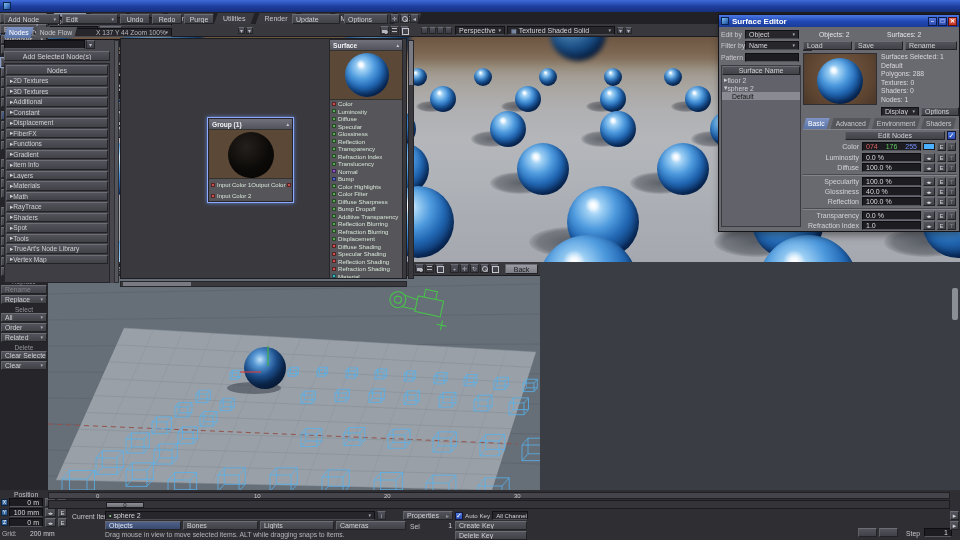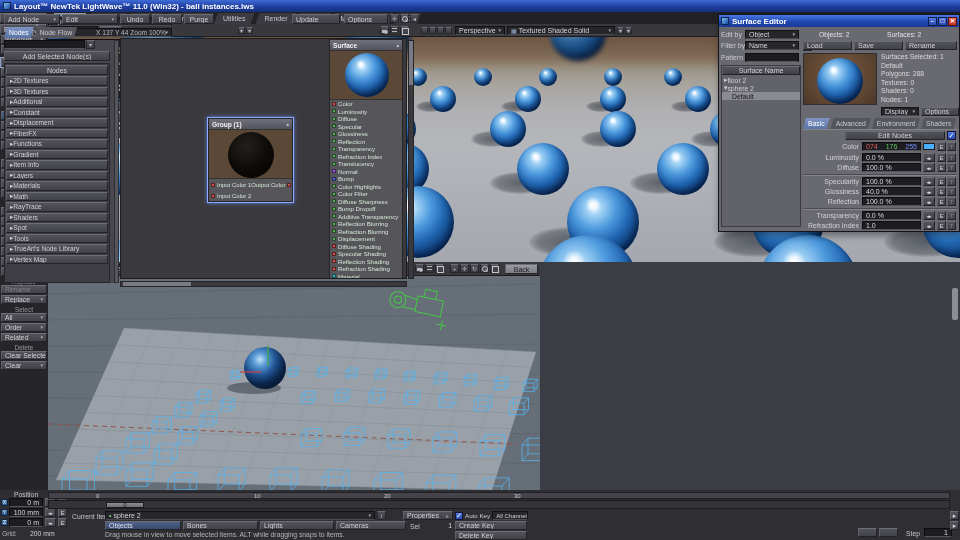--- a/index.html
+++ b/index.html
@@ -113,21 +113,20 @@
   border:1px solid #1e1e22;display:flex;align-items:center;justify-content:center;font-size:6px;color:#17171b;}
 .hint{font-size:6.8px;color:#b4b4ba;}
 </style>
 </head>
 <body>
 
 <div id="app">
 
   <div id="titlebar" class="abs">
     <span class="appico"></span>
-    <span class="t">Layout™ NewTek LightWave™ 11.0 (Win32) - ball instances.lws</span>
   </div>
 
   <div id="menubar" class="abs">
     <div style="width:50px;flex:none;"></div>
     <div id="menu-tabs" class="flex">
         <div class="mtab active">Items</div>
         <div class="mtab">Modify</div>
         <div class="mtab">Setup</div>
         <div class="mtab">Dynamics</div>
         <div class="mtab">Utilities</div>

